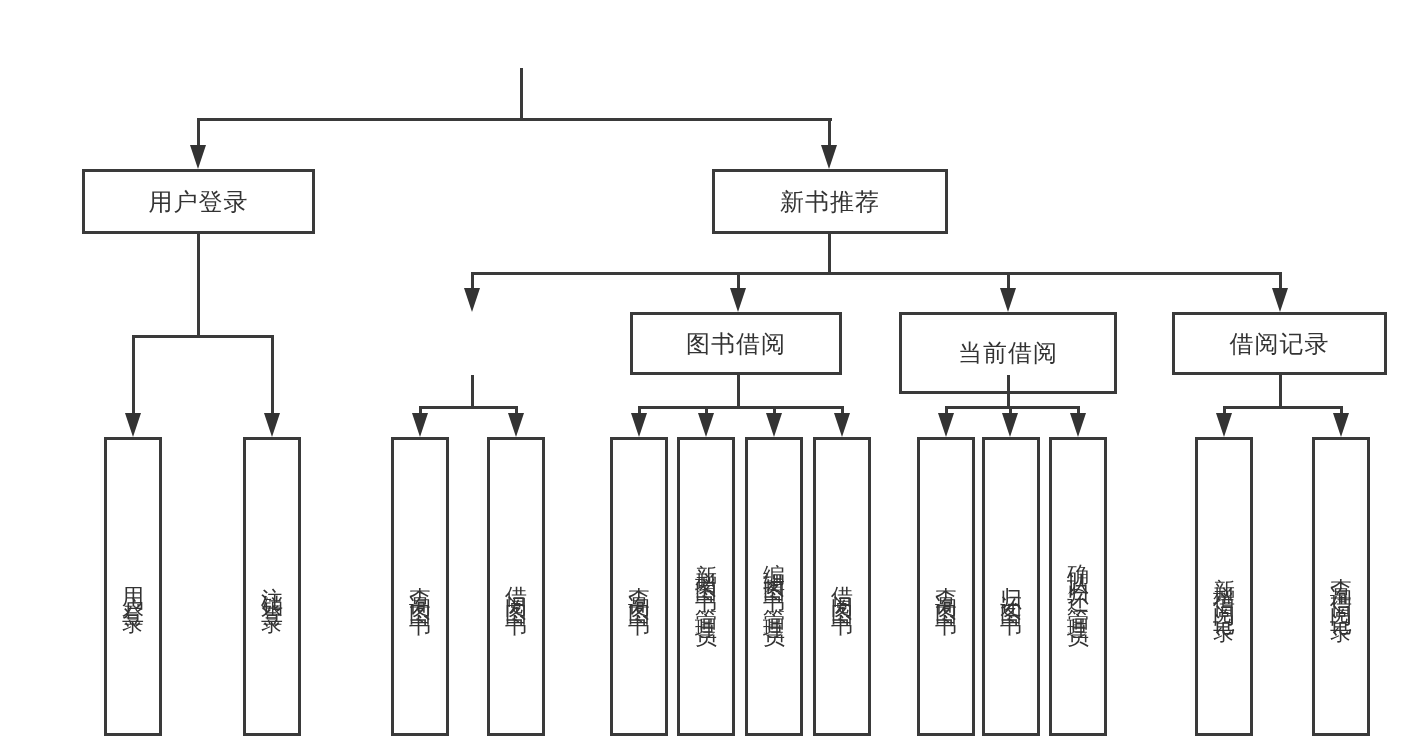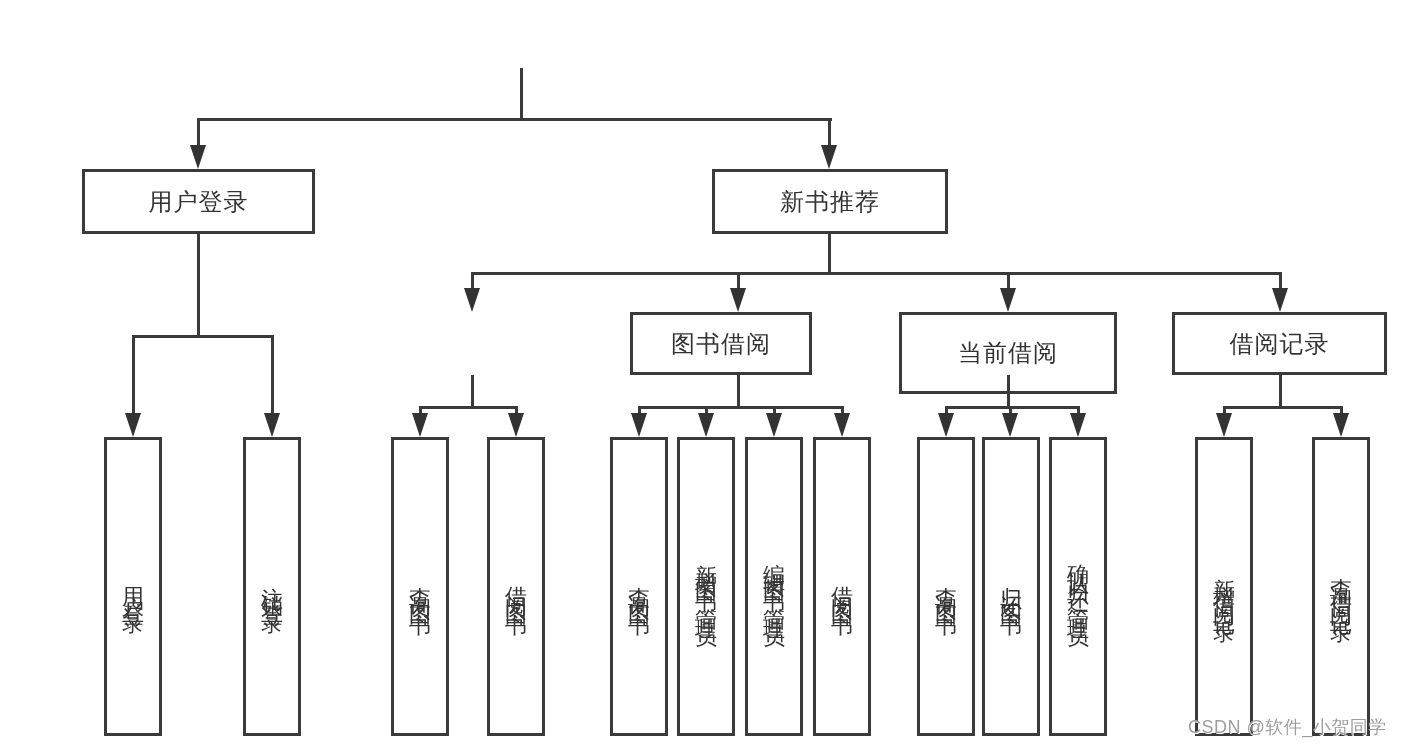--- a/index.html
+++ b/index.html
@@ -61,21 +61,21 @@
   <div class="hline" style="left:471px;top:272px;width:810px;"></div>
   <div class="vline" style="left:471px;top:272px;height:16px;"></div>
   <div class="arr" style="left:464px;top:288px;"></div>
   <div class="vline" style="left:737px;top:272px;height:16px;"></div>
   <div class="arr" style="left:730px;top:288px;"></div>
   <div class="vline" style="left:1007px;top:272px;height:16px;"></div>
   <div class="arr" style="left:1000px;top:288px;"></div>
   <div class="vline" style="left:1279px;top:272px;height:16px;"></div>
   <div class="arr" style="left:1272px;top:288px;"></div>
 
-  <div class="hbox" style="left:630px;top:312px;width:182px;height:63px;">图书借阅</div>
+  <div class="hbox" style="left:630px;top:312px;width:212px;height:63px;">图书借阅</div>
   <div class="hbox" style="left:899px;top:312px;width:218px;height:82px;">当前借阅</div>
   <div class="hbox" style="left:1172px;top:312px;width:215px;height:63px;">借阅记录</div>
 
   <div class="vline" style="left:471px;top:375px;height:33px;"></div>
   <div class="hline" style="left:419px;top:406px;width:99px;"></div>
   <div class="vline" style="left:419px;top:406px;height:9px;"></div>
   <div class="arr" style="left:412px;top:413px;"></div>
   <div class="vline" style="left:515px;top:406px;height:9px;"></div>
   <div class="arr" style="left:508px;top:413px;"></div>
 
@@ -143,15 +143,14 @@
     <span class="vtext">确认归还（管理员）</span>
     </div>
 
   <div class="vbox" style="left:1195px;">
     <span class="vtext">新增借阅记录</span>
     </div>
   <div class="vbox" style="left:1312px;">
     <span class="vtext">查询借阅记录</span>
     </div>
 
-  <div class="watermark">CSDN @软件_小贺同学</div>
 
 </div>
 
 </body></html>

